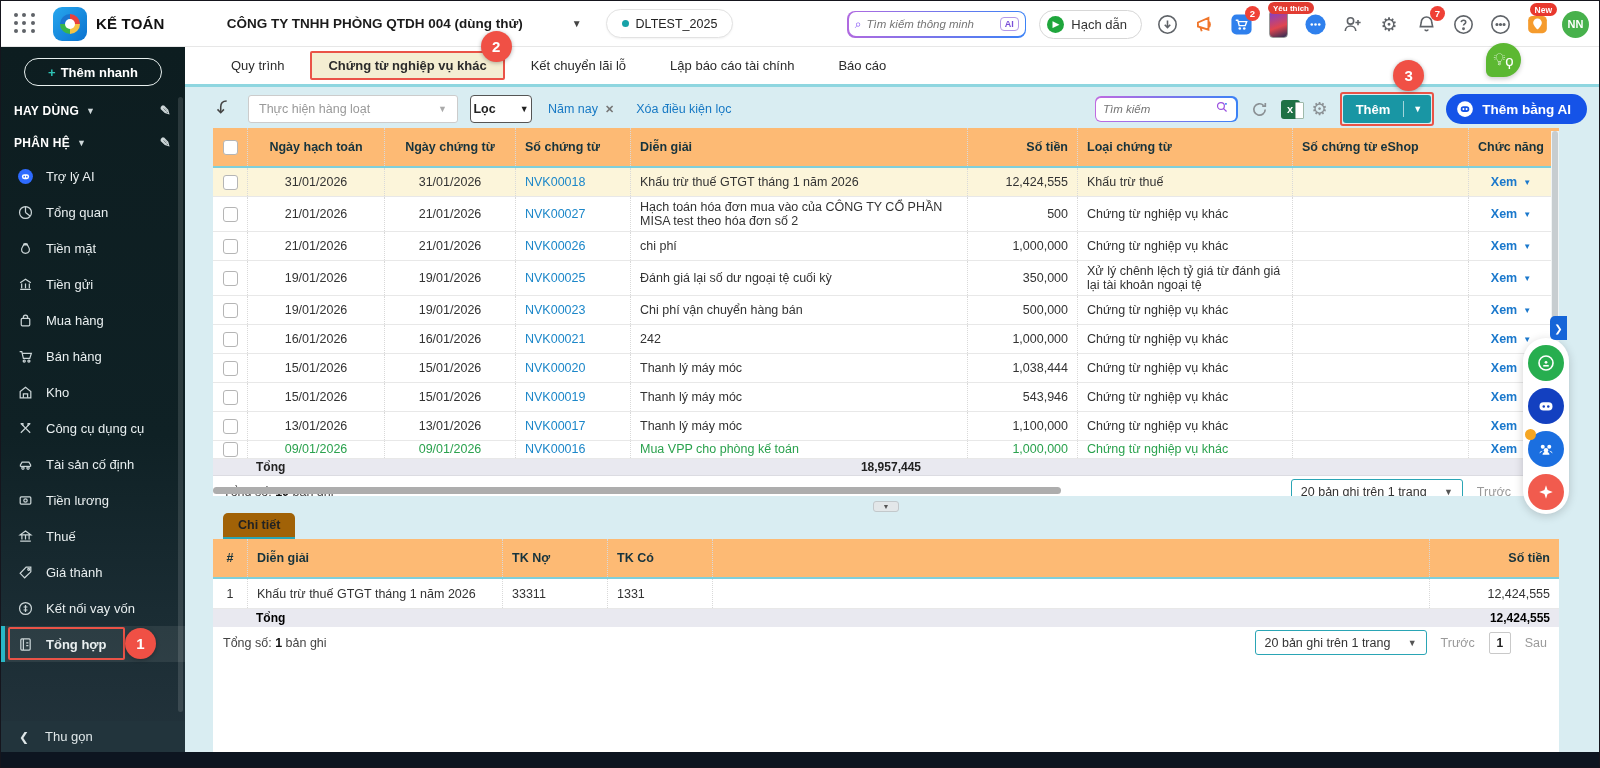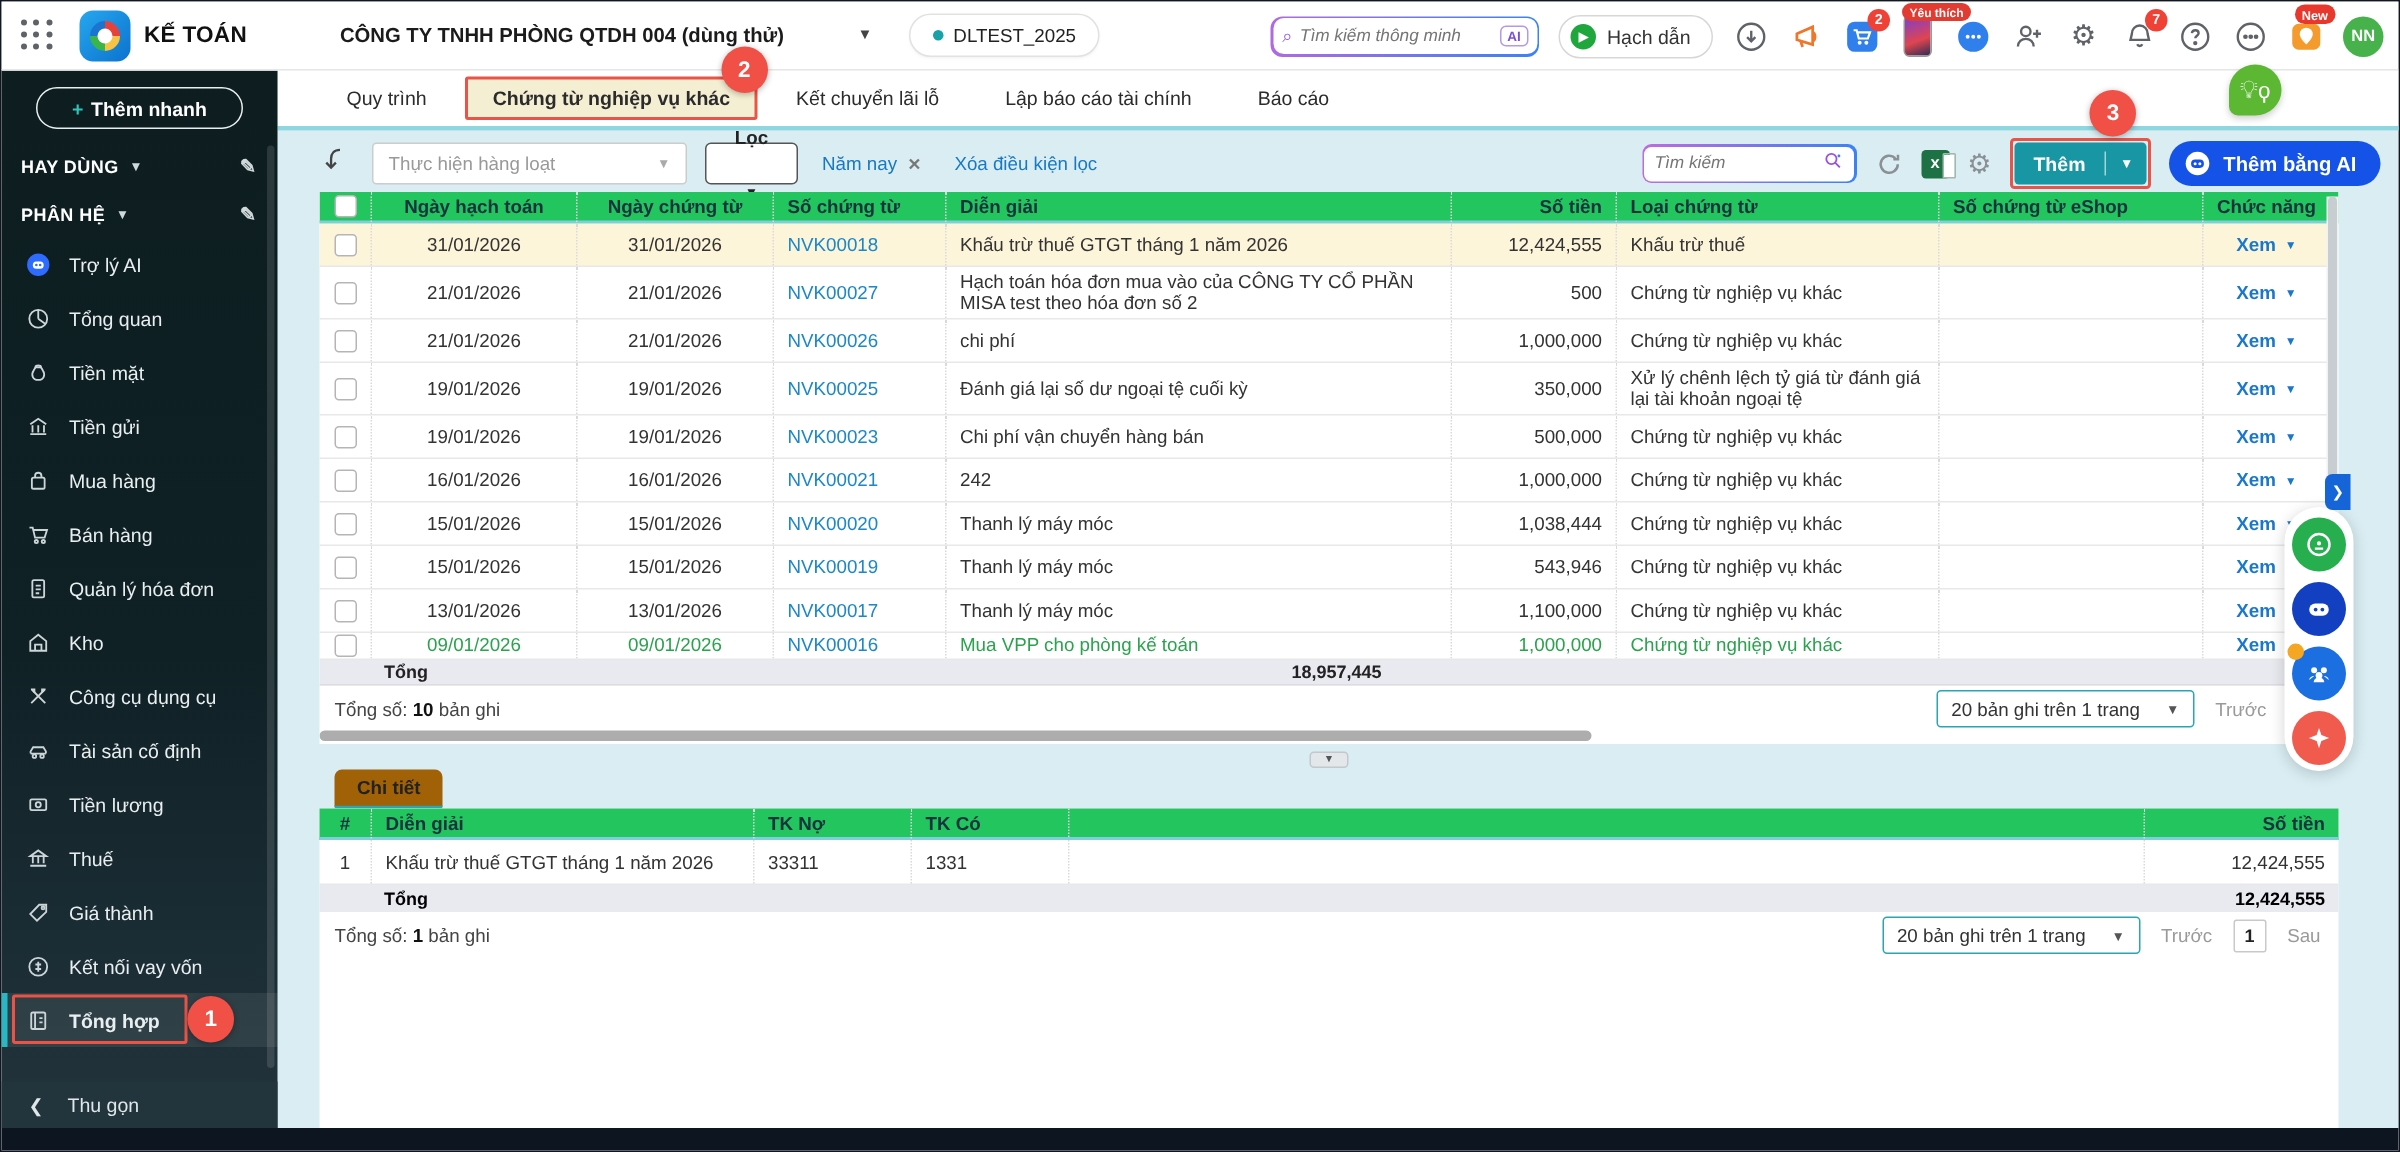--- a/index.html
+++ b/index.html
@@ -54,42 +54,42 @@
   
   .content { position:absolute; left:184px; top:46px; right:0; bottom:15px; background:#d9edf2; }
   .tabsbar { position:absolute; top:0; left:0; right:0; height:40px; background:#fff; border-bottom:3px solid #8ed6e0; display:flex; align-items:center; padding-left:28px; gap:8px; }
   .tab { font-size:13px; color:#2b2b2b; padding:6px 18px; cursor:pointer; white-space:nowrap; }
   .tab.active { position:relative; background:#f4eed2; border:2.5px solid #ea5347; border-radius:2px; font-weight:bold; padding:5px 16px; }
   .tab.active .anno-circ { top:-22px; right:-9px; }
 
   .toolbar { position:absolute; top:43px; left:0; right:0; height:38px; display:flex; align-items:center; padding-left:28px; }
   .dl-ico { color:#444; margin-right:16px; cursor:pointer; }
   .batch-dd { width:210px; height:28px; border:1px solid #ccc; border-radius:3px; background:#fff; color:#999; font-size:12.5px; display:flex; align-items:center; padding:0 10px; justify-content:space-between; }
-  .loc-btn { margin-left:12px; width:62px; height:28px; border:1px solid #555; border-radius:4px; background:#fff; color:#222; font-size:12.5px; font-weight:bold; display:flex; align-items:center; justify-content:center; gap:24px; cursor:pointer;flex-direction:column; }
+  .loc-btn { margin-left:12px; width:62px; height:28px; border:1px solid #555; border-radius:4px; background:#fff; color:#222; font-size:12.5px; font-weight:bold; display:flex; align-items:center; justify-content:center; gap:24px; cursor:pointer; }
   .chip { margin-left:16px; font-size:12.5px; color:#1779c4; display:flex; align-items:center; gap:7px; cursor:pointer; }
   .chip .x { color:#777; font-size:11px; font-weight:bold; }
   .clear-link { margin-left:22px; font-size:12.5px; color:#1779c4; cursor:pointer; }
   .tb-right { position:absolute; right:12px; top:0; height:38px; display:flex; align-items:center; gap:12px; }
   .tb-search { background:linear-gradient(90deg,#c06ae0,#3b82f6); padding:1.5px; border-radius:6px; }
   .tb-search .inner { display:flex; align-items:center; width:140px; height:23px; background:#fff; border-radius:5px; padding:0 7px; }
   .tb-search input { border:none; outline:none; flex:1; min-width:0; font-size:11.5px; font-style:italic; color:#666; font-family:"Liberation Sans",sans-serif; }
   .tb-ico { color:#8a9094; cursor:pointer; display:flex; }
   .excel-ico { width:19px; height:19px; border-radius:3px; background:#1e7145; color:#fff; font-size:11px; font-weight:bold; display:flex; align-items:center; justify-content:center; position:relative; }
   .excel-ico::after { content:""; position:absolute; right:-4px; top:2px; width:7px; height:15px; background:linear-gradient(#fff,#fff) padding-box; border:1px solid #9fb9aa; border-radius:1px; }
   .add-wrap { position:relative; border:2.5px solid #ea5347; border-radius:3px; padding:1px; }
   .add-btn { display:flex; align-items:center; height:28px; background:#1996a4; border-radius:3px; color:#fff; font-size:13px; font-weight:bold; cursor:pointer; }
   .add-btn .lbl { padding:0 13px; }
   .add-btn .sep { width:1px; height:16px; background:rgba(255,255,255,.6); }
   .add-btn .car { padding:0 9px; font-size:9px; }
   .add-wrap .anno-circ { top:-34px; right:8px; }
   .add-ai-btn { display:flex; align-items:center; gap:8px; height:30px; padding:0 16px 0 10px; background:#1553e8; border-radius:16px; color:#fff; font-size:13.5px; font-weight:bold; cursor:pointer; }
 
   
   .panel { position:absolute; top:81px; left:28px; right:40px; height:368px; background:#fff; overflow:hidden; }
-  .thead { display:flex; background:#22c55e; border-bottom:2px solid #7fcfdb; height:21px; align-items:center; }
+  .thead { display:flex; background:#fdba74; border-bottom:2px solid #7fcfdb; height:40px; align-items:center; }
   .thead .cell { font-weight:bold; color:#16333d; }
   .cell { font-size:12.5px; color:#333; padding:3px 9px; border-left:1px dotted #d9d9d9; display:flex; align-items:center; min-height:100%; }
   .cell:first-child { border-left:none; }
   .c0{width:34px; justify-content:center;} .c1{width:137px; justify-content:center;} .c2{width:131px; justify-content:center;}
   .c3{width:115px;} .c4{width:337px;} .c5{width:110px; justify-content:flex-end; text-align:right;}
   .c6{width:215px;} .c7{width:176px;} .c8{width:85px; justify-content:center;}
   .trow { display:flex; border-bottom:1px solid #e8e8e8; align-items:stretch; min-height:29px; }
   .trow .cell { align-items:center; }
   .trow.sel { background:#fcf5da; }
   .trow.green .cell { color:#2ba24e; }
@@ -302,27 +302,20 @@
         <div class="side-item">
           <span class="ic"><svg width="17" height="17" viewBox="0 0 16 16" fill="none" stroke="currentColor" stroke-width="1.15">
               <path d="M2.5 3.5h2L6 9.8h6l1.5-4.8H5.2"></path>
               <circle cx="6.8" cy="12.3" r="1"></circle>
               <circle cx="11.2" cy="12.3" r="1"></circle>
             </svg></span>
           <span>Bán hàng</span>
         </div>
         <div class="side-item">
           <span class="ic"><svg width="17" height="17" viewBox="0 0 16 16" fill="none" stroke="currentColor" stroke-width="1.15">
-              <rect x="4.3" y="2.6" width="7.4" height="10.8" rx="1"></rect>
-              <path d="M6.4 6h3.2M6.4 8.4h3.2M6.4 10.8h2.2"></path>
-            </svg></span>
-          <span>Quản lý hóa đơn</span>
-        </div>
-        <div class="side-item">
-          <span class="ic"><svg width="17" height="17" viewBox="0 0 16 16" fill="none" stroke="currentColor" stroke-width="1.15">
               <path d="M3 13V7l5-4 5 4v6z"></path>
               <path d="M6 13V9.2h4V13"></path>
             </svg></span>
           <span>Kho</span>
         </div>
         <div class="side-item">
           <span class="ic"><svg width="17" height="17" viewBox="0 0 16 16" fill="none" stroke="currentColor" stroke-width="1.15">
               <path d="M4 3.6 12.4 12M12 3.6 3.6 12"></path>
               <path d="M3.4 3.4h2.2v2.2M12.6 3.4h-2.2v2.2"></path>
             </svg></span>

